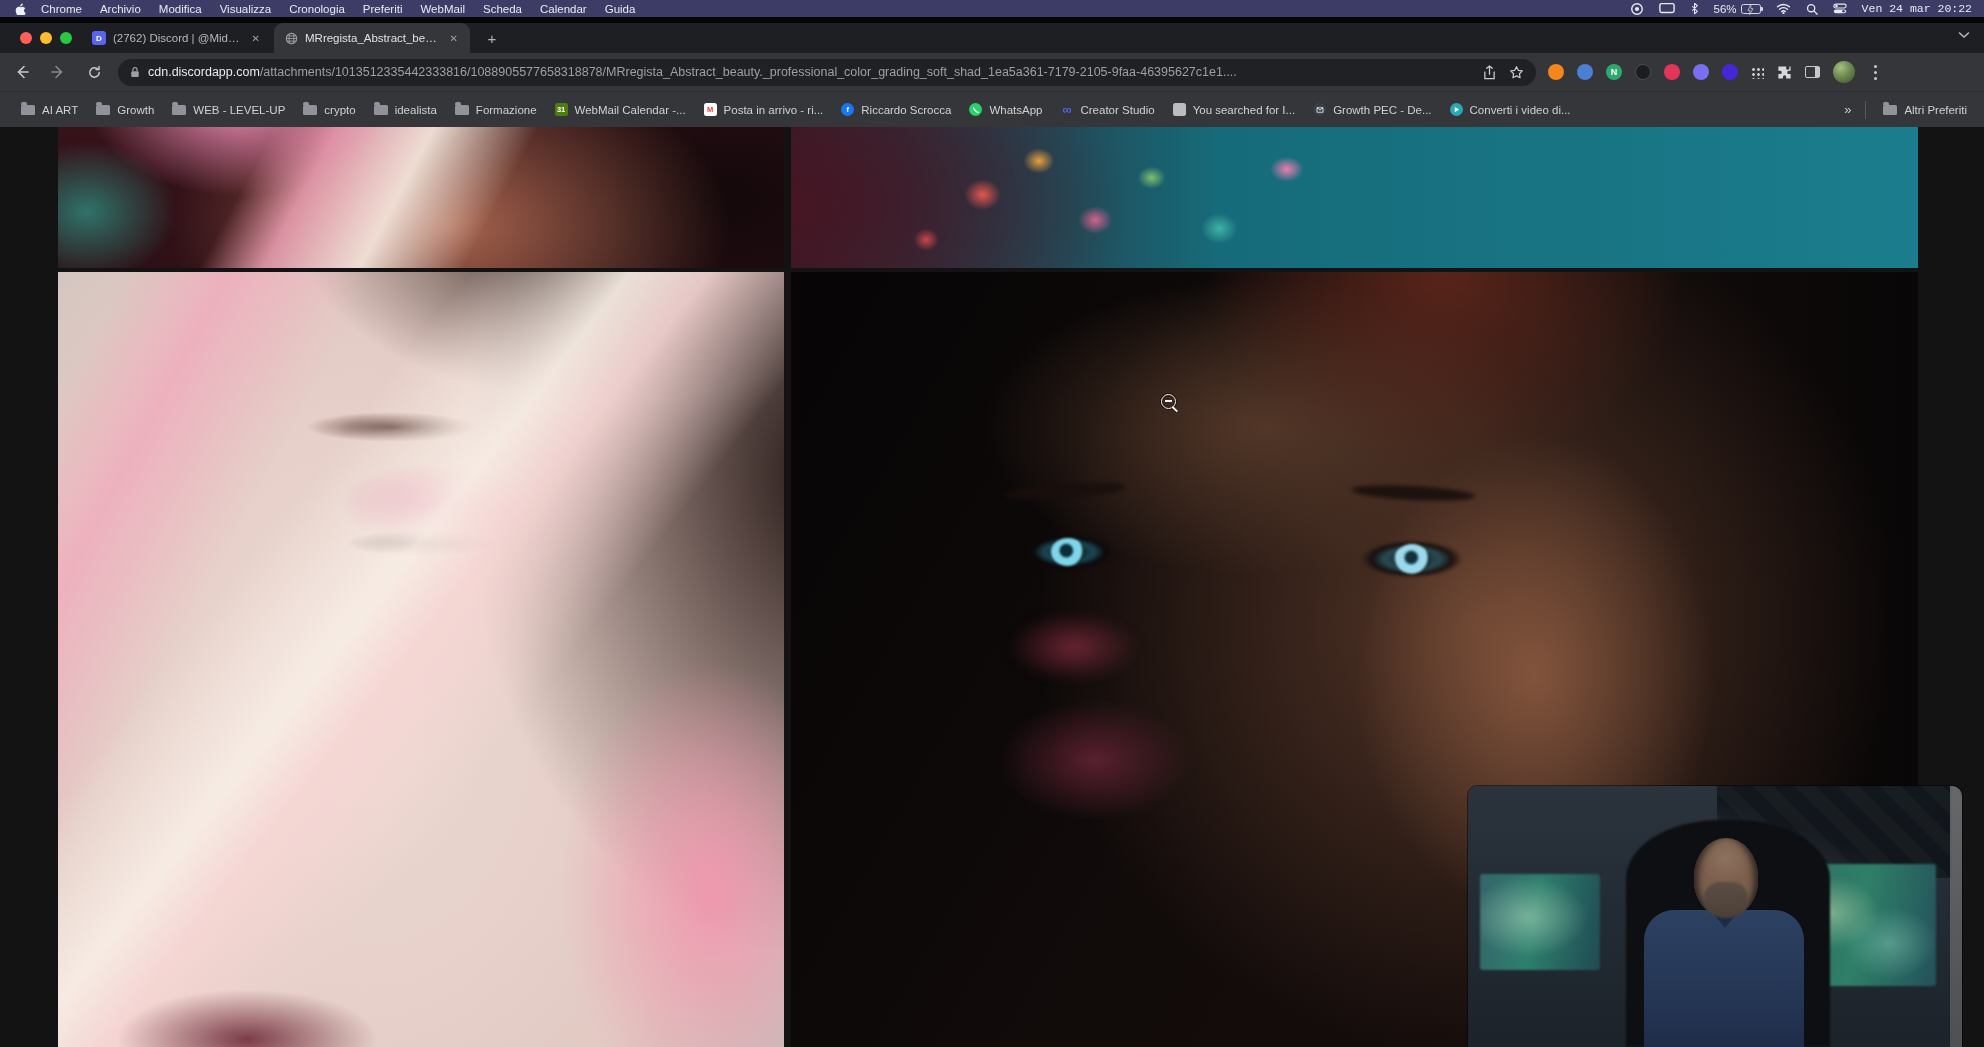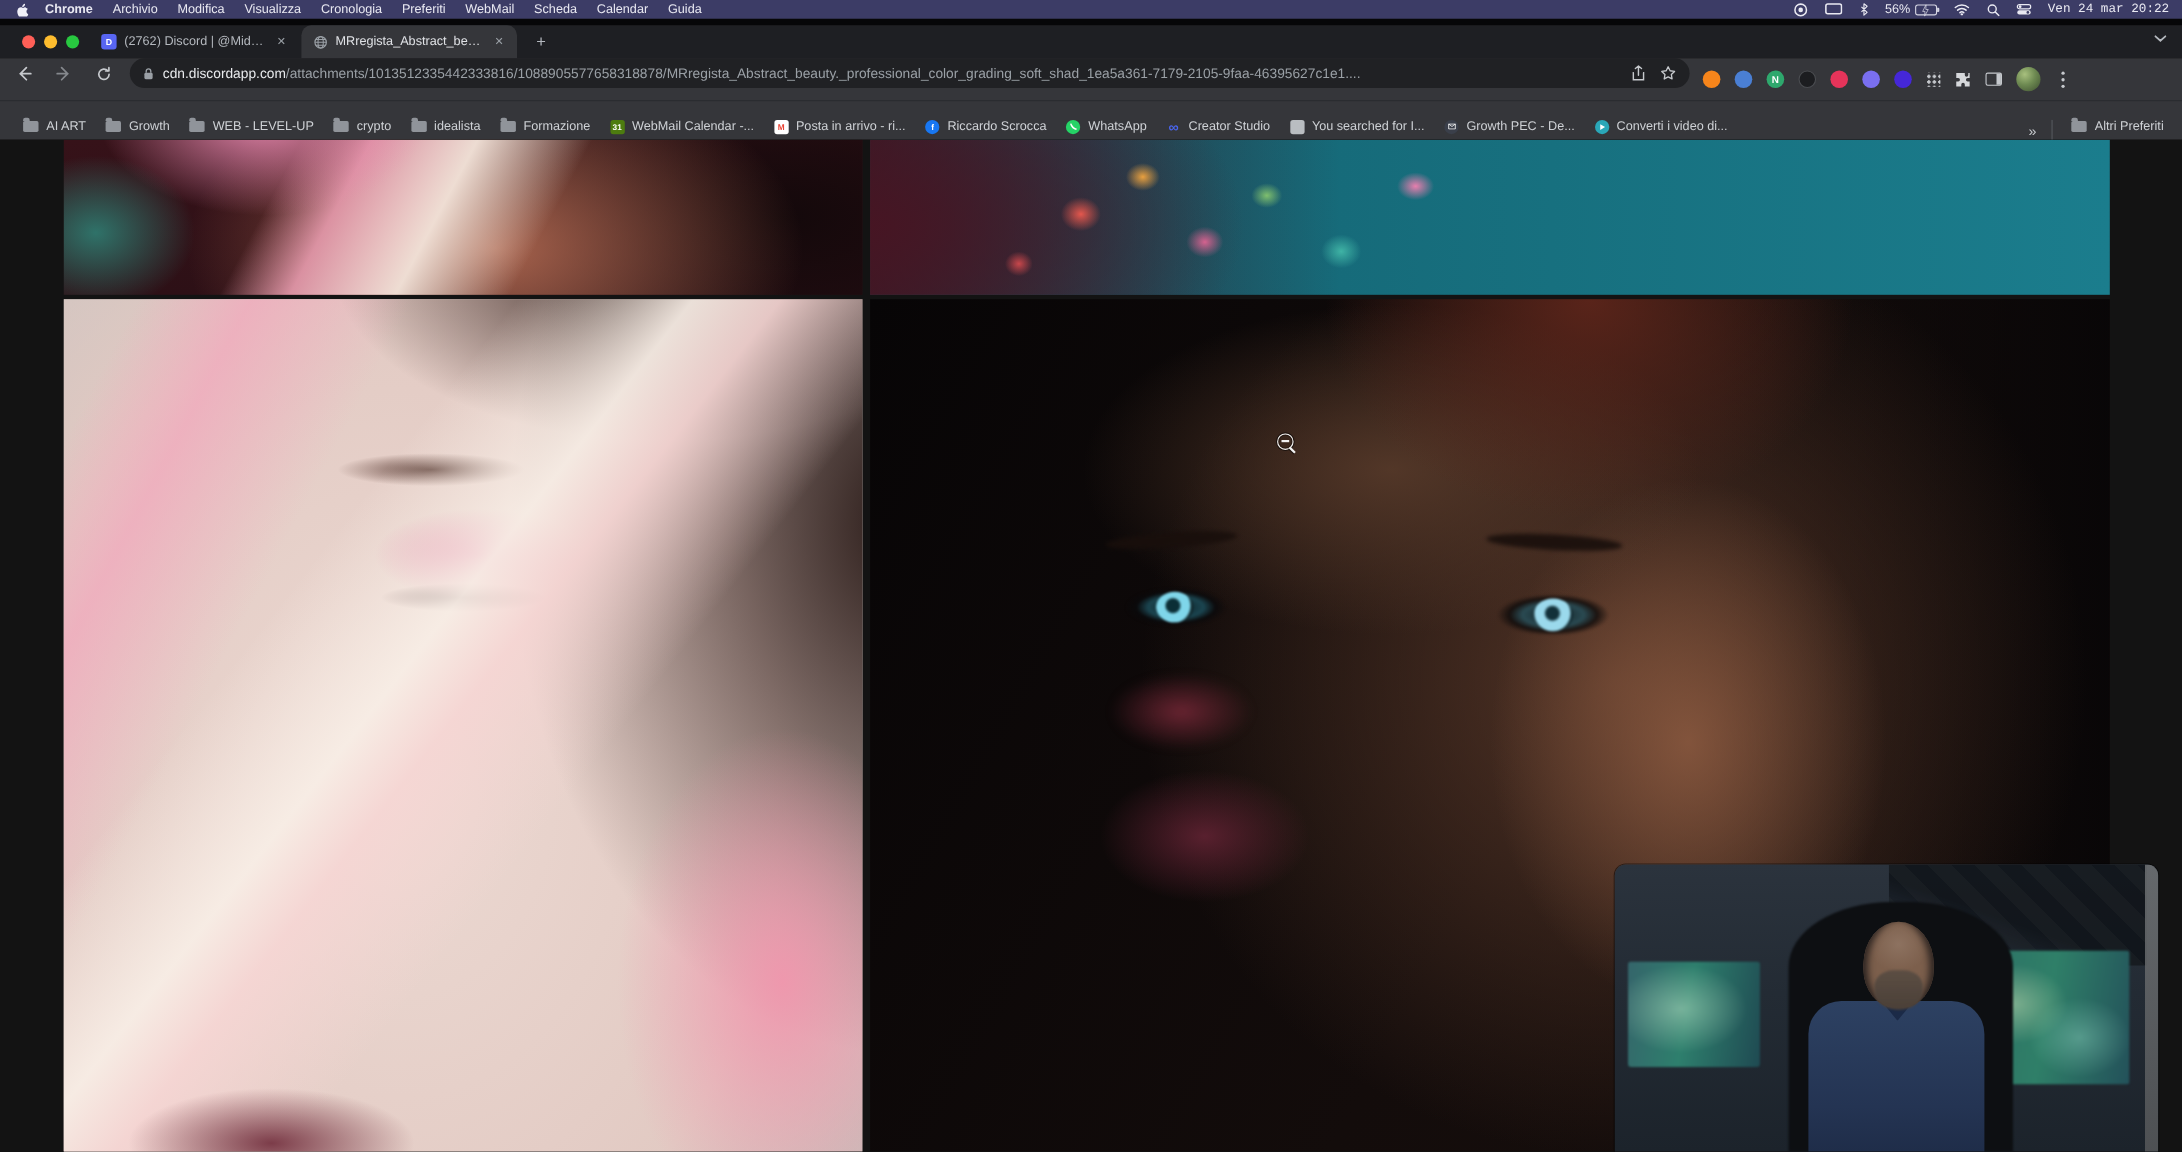--- a/index.html
+++ b/index.html
@@ -11,21 +11,21 @@
   }
 
   
   .menubar {
     position:absolute; top:0; left:0; width:100%; height:17px;
     background:#3c3c66; color:#e9e9f2; display:flex; align-items:center;
     font-size:11.5px; padding:0 12px; z-index:50;
   }
   .m-left { display:flex; align-items:center; }
   .m-item { padding:0 9px; white-space:nowrap; }
-  .m-app { font-weight:bold; }
+  .m-app { font-weight:normal; }
   .apple { width:12px; height:13px; margin:0 6px 0 2px; display:inline-block; }
   .m-right { margin-left:auto; display:flex; align-items:center; gap:15px; }
   .sicon { display:inline-flex; align-items:center; }
   .batt-wrap { display:flex; align-items:center; gap:4px; }
   .batt-body { width:20px; height:10px; border:1px solid #d6d6e4; border-radius:2.5px; position:relative; padding:1px; }
   .batt-fill { height:100%; width:56%; background:#e9e9f2; border-radius:1px; }
   .batt-nub { position:absolute; right:-3px; top:2.5px; width:2px; height:4px; background:#d6d6e4; border-radius:0 1px 1px 0; }
   .clock { font-size:11.5px; white-space:nowrap;font-family:Liberation Mono, monospace; }
 
   
@@ -38,21 +38,21 @@
   .tab .tlabel { overflow:hidden; text-overflow:ellipsis; max-width:150px; }
   .tab-active { background:#35363a; border-radius:9px 9px 0 0; color:#dfe1e5; }
   .tclose { color:#9aa0a6; font-size:10px; margin-left:2px; padding:0 2px; }
   .favicon { width:14px; height:14px; flex:0 0 auto; border-radius:3px; display:inline-flex; align-items:center; justify-content:center; }
   .fav-discord { background:#5865F2; color:#fff; font-size:8px; font-weight:bold; }
   .newtab { position:absolute; left:482px; top:5px; width:20px; height:20px; color:#b4b8be;
             font-size:15px; display:flex; align-items:center; justify-content:center; }
   .tabsearch { position:absolute; right:14px; top:8px; }
 
   .toolbar { position:absolute; top:53px; left:0; width:100%; height:38px; background:#35363a;
-             display:flex; }
+             display:flex; align-items:center; }
   .navbtn { width:28px; height:28px; display:flex; align-items:center; justify-content:center;
             font-size:16px; color:#c6c9cd; margin-left:8px; border-radius:50%; }
   .navbtn.dim { color:#707379; }
   .omnibox { margin-left:10px; width:1418px; height:27px; background:#202124; border-radius:14px;
              display:flex; align-items:center; padding:0 12px; overflow:hidden; }
   .urltext { display:flex; align-items:baseline; min-width:0; flex:1; font-size:12.5px; white-space:nowrap; overflow:hidden; margin-left:8px; }
   .url-host { color:#e8eaed; }
   .url-path { color:#9aa0a6; overflow:hidden; min-width:0; }
   .ob-icons { display:flex; align-items:center; gap:13px; margin-left:10px; flex:0 0 auto; }
   .extrow { display:flex; align-items:center; gap:13px; margin-left:12px; margin-right:10px; flex:0 0 auto; }
@@ -61,21 +61,21 @@
   .gridicon { width:13px; height:13px; background-image:radial-gradient(circle, #c6c9cd 1.3px, transparent 1.5px);
               background-size:5px 5px; background-position:0 1px; }
   .panelicon { width:15px; height:12px; border:1.5px solid #c6c9cd; border-radius:2px; position:relative; }
   .panelicon::after { content:""; position:absolute; right:0; top:0; width:4px; height:100%; background:#c6c9cd; }
   .avatar { width:22px; height:22px; border-radius:50%;
             background:radial-gradient(circle at 35% 30%, #a8c07e 0%, #6e8a52 45%, #3c4d30 100%); }
   .kebab { width:3px; height:3px; border-radius:50%; background:#c6c9cd;
            box-shadow:0 6px 0 #c6c9cd, 0 -6px 0 #c6c9cd; margin:0 6px; }
 
   .bookmarksbar { position:absolute; top:91px; left:0; width:100%; height:36px; background:#35363a;
-                  border-top:1px solid #2b2c30; display:flex; align-items:flex-end; padding:0 8px 0 12px;
+                  border-top:1px solid #2b2c30; display:flex; align-items:center; padding:0 8px 0 12px;
                   font-size:11.5px; color:#ced1d5; }
   .bm { display:flex; align-items:center; gap:7px; padding:0 9px; height:24px; border-radius:5px; white-space:nowrap; }
   .bm-spacer { flex:1; }
   .folder-ic { width:14px; height:10px; background:#90949a; border-radius:1.5px; position:relative; flex:0 0 auto; }
   .folder-ic::before { content:""; position:absolute; top:-3px; left:0; width:6px; height:3px; background:#90949a; border-radius:2px 2px 0 0; }
   .sq-ic { width:13px; height:13px; border-radius:2.5px; flex:0 0 auto; display:flex; align-items:center; justify-content:center;
            font-size:7.5px; font-weight:bold; color:#fff; }
   .divider { width:1px; height:18px; background:#55585d; margin:0 8px; }
   .chevrons { color:#c6c9cd; font-size:13px; padding:0 6px; }
 

